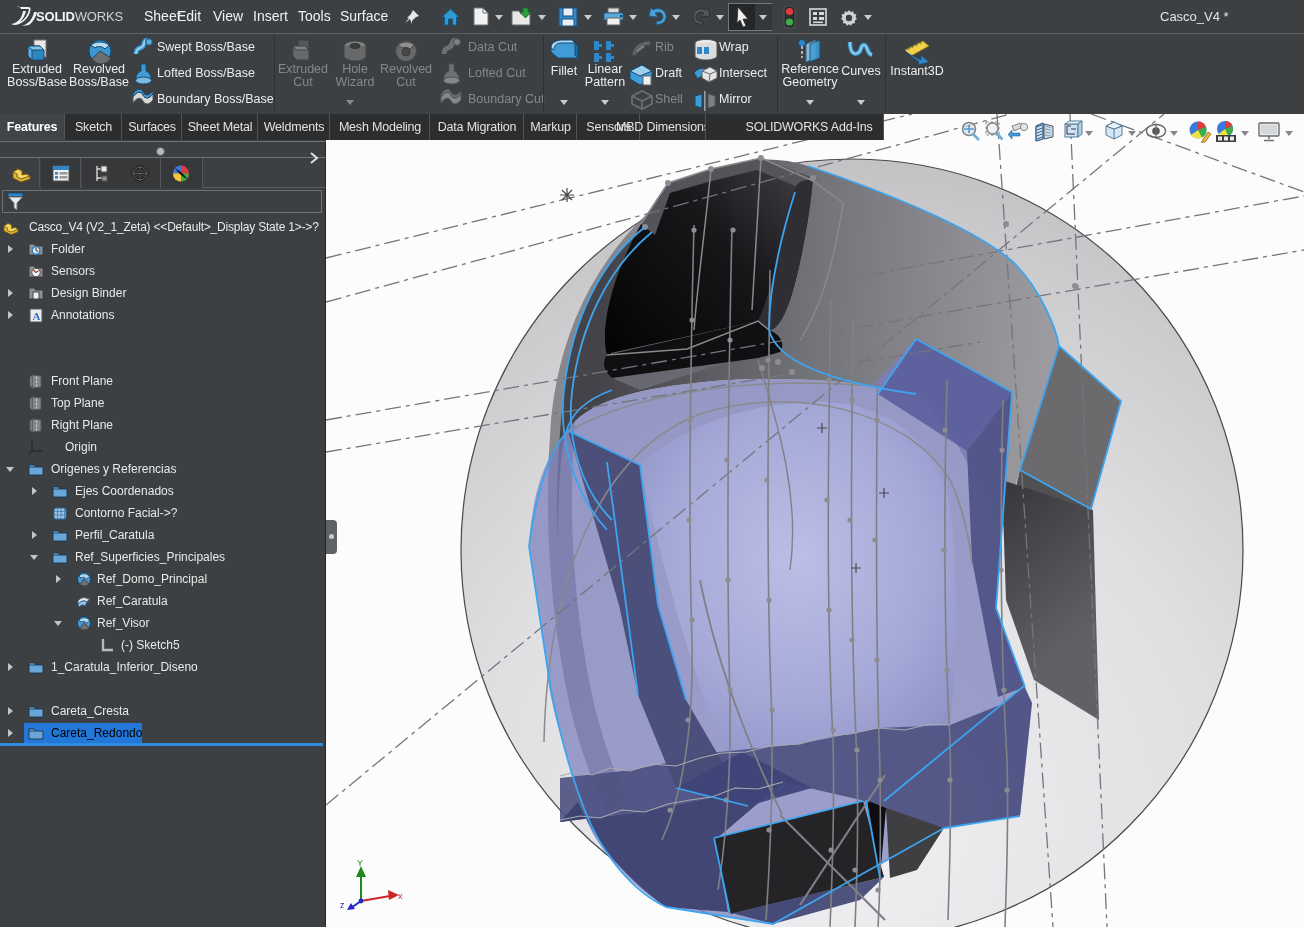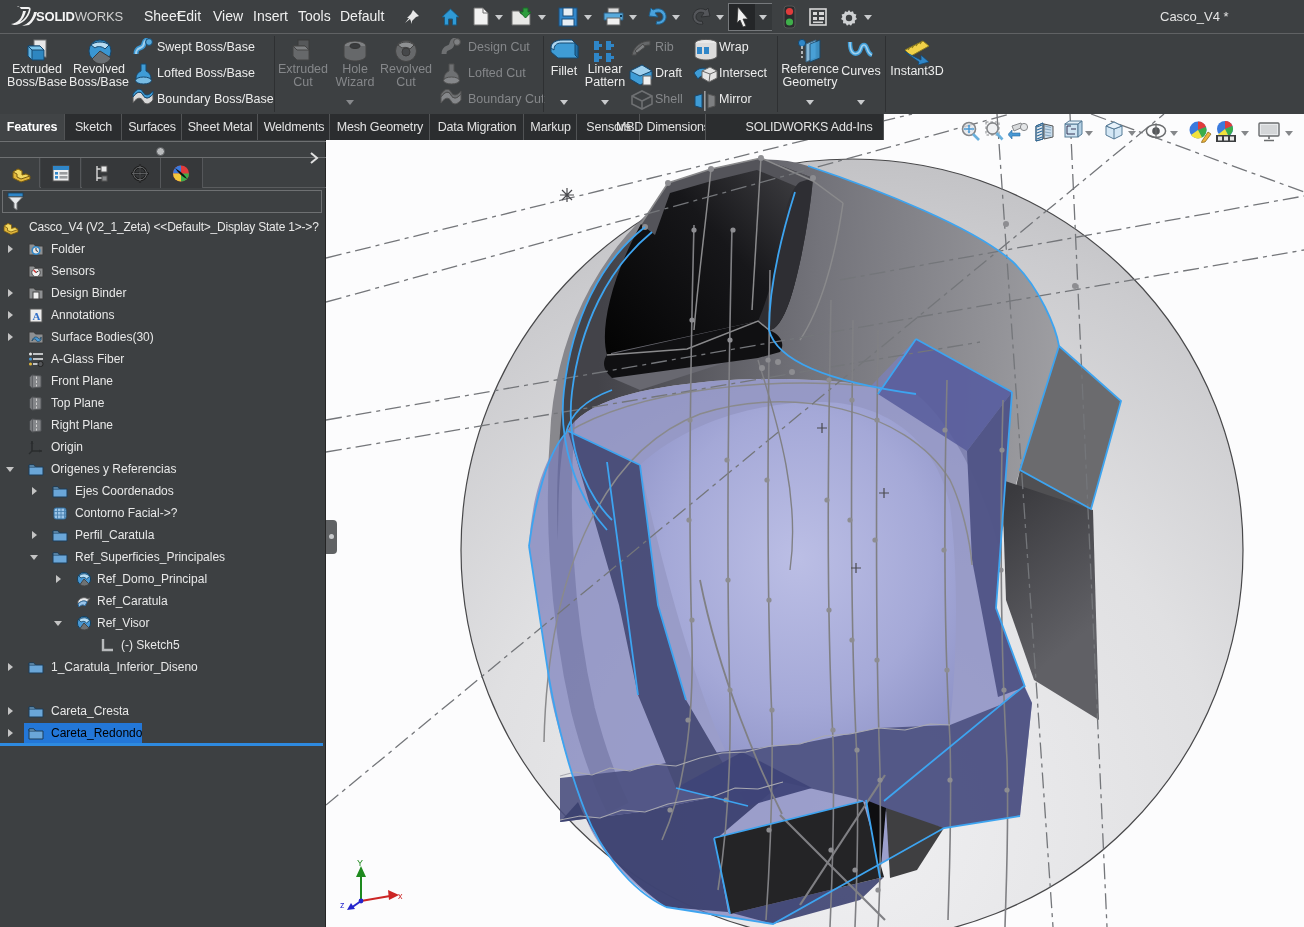--- a/index.html
+++ b/index.html
@@ -222,21 +222,21 @@
     <svg class="abs" style="left:8px;top:4px" width="130" height="26" viewBox="0 0 130 26">
       <path d="M3 20 C10 19 14 14 15 7 L18 7 C17 11 15 15 12 18 C16 16 20 11 21 5 L13 5 C12 3 11 2 9 3 L20 3 C22 3 23 4 22.5 6 C21 14 14 21 6 21 Z" fill="#f2f2f2"></path>
       <path d="M14 22 C20 20 25 15 26 8 L29 8 C28 13 25 18 21 21 Z" fill="#f2f2f2"></path>
       <text x="28" y="17" font-size="13" font-weight="bold" letter-spacing="-0.2" fill="#f5f5f5" font-family="Liberation Sans">SOLID<tspan font-weight="normal" fill="#d0d0d0">WORKS</tspan></text>
     </svg>
     <span class="menu" style="left:144px">Sheet</span>
     <span class="menu" style="left:177px">Edit</span>
     <span class="menu" style="left:213px">View</span>
     <span class="menu" style="left:253px">Insert</span>
     <span class="menu" style="left:298px">Tools</span>
-    <span class="menu" style="left:340px">Default</span>
+    <span class="menu" style="left:340px">Surface</span>
     <svg class="abs" style="left:404px;top:9px" width="16" height="16" viewBox="0 0 16 16">
         <path d="M9 1 L15 7 L12 8 L8 12 L8 15 L6 10 L1 14 L5 9 L3 9 L7 5 Z" fill="#e8e8e8"></path>
       </svg>
     <svg class="abs" style="left:441px;top:8px" width="19" height="18" viewBox="0 0 19 18">
         <path d="M9.5 1 L18 9 L15.5 9 L15.5 17 L11.5 17 L11.5 11 L7.5 11 L7.5 17 L3.5 17 L3.5 9 L1 9 Z" fill="#2f9ad6" stroke="#1a5a80" stroke-width="1"></path>
       </svg>
     <svg class="abs" style="left:473px;top:7px" width="16" height="19" viewBox="0 0 16 19">
         <path d="M1 1 L10 1 L15 6 L15 18 L1 18 Z" fill="#f2f2f2" stroke="#707070"></path>
         <path d="M10 1 L10 6 L15 6" fill="none" stroke="#707070"></path>
       </svg>
@@ -340,21 +340,21 @@
         <circle cx="15" cy="13" r="10.5" fill="#66686a" stroke="#444"></circle>
         <path d="M7 7 C11 3 19 3 23 7 L19 11 C17 9 13 9 11 10 Z" fill="#8e9092" stroke="#444"></path>
         <circle cx="15" cy="14" r="4" fill="#46484a" stroke="#3a3a3a"></circle>
       </svg>
     <div class="lbl dis" style="left:371px;top:29px;width:70px">Revolved<br>Cut</div>
     <div class="ddarrow" style="left:346px;top:66px;border-top-color:#87898c"></div>
     <svg class="abs" style="left:441px;top:4px" width="21" height="20" viewBox="0 0 21 20">
         <path d="M3 16 C3 9 8 11 10 8 C12 5 10 2 15 2" fill="none" stroke="#6e7072" stroke-width="5"></path>
         <circle cx="16" cy="4" r="3.4" fill="#7e8082" stroke="#505050"></circle>
       </svg>
-    <div class="lbl dis" style="left:468px;top:7px">Design Cut</div>
+    <div class="lbl dis" style="left:468px;top:7px">Data Cut</div>
     <svg class="abs" style="left:442px;top:29px" width="19" height="22" viewBox="0 0 19 22">
         <path d="M7 1 L12 1 L12 8 C16 10 17 13 17 16 L2 16 C2 13 3 10 7 8 Z" fill="#6e7072" stroke="#505050"></path>
         <ellipse cx="9.5" cy="17.5" rx="8" ry="3.5" fill="#85878a" stroke="#505050"></ellipse>
       </svg>
     <div class="lbl dis" style="left:468px;top:33px">Lofted Cut</div>
     <svg class="abs" style="left:439px;top:55px" width="24" height="19" viewBox="0 0 24 19">
         <path d="M2 8 C6 2 10 2 12 6 C14 10 18 10 22 5 L22 11 C18 16 14 16 12 12 C10 8 6 8 2 14 Z" fill="#85878a" stroke="#555"></path>
         <path d="M2 5 C6 -1 10 -1 12 3 C14 7 18 7 22 2 L22 5 C18 10 14 10 12 6 C10 2 6 2 2 8 Z" fill="#6e7072" stroke="#505050"></path>
       </svg>
     <div class="lbl dis" style="left:468px;top:59px">Boundary Cut</div>
@@ -430,21 +430,21 @@
         <path d="M6 14 L22 22 L22 17 L30 24 L19 27 L20 24 Z" fill="#2f86c8" stroke="#16486e" stroke-width="0.8"></path>
       </svg>
     <div class="lbl" style="left:886px;top:31px;width:62px">Instant3D</div>
   </div>
   <div id="tabbar">
     <div class="tab active" style="left:0;width:65px">Features</div>
     <div class="tab" style="left:66px;width:56px">Sketch</div>
     <div class="tab" style="left:123px;width:59px">Surfaces</div>
     <div class="tab" style="left:183px;width:75px">Sheet Metal</div>
     <div class="tab" style="left:259px;width:71px">Weldments</div>
-    <div class="tab" style="left:331px;width:99px">Mesh Geometry</div>
+    <div class="tab" style="left:331px;width:99px">Mesh Modeling</div>
     <div class="tab" style="left:431px;width:93px">Data Migration</div>
     <div class="tab" style="left:525px;width:52px">Markup</div>
     <div class="tab" style="left:578px;width:62px">Sensors</div>
     <div class="tab" style="left:616px;width:90px">MBD Dimensions</div>
     <div class="tab" style="left:735px;width:149px">SOLIDWORKS Add-Ins</div>
   </div>
   <svg width="0" height="0" style="position:absolute">
     <defs>
       <g id="i-fold">
           <path d="M1 4 L6 4 L7.5 6 L15 6 L15 14 L1 14 Z" fill="#6aa6d8" stroke="#1c3c58"></path>
@@ -553,40 +553,20 @@
         <span class="txt" style="left:51px">Design Binder</span>
       </div>
     <div class="trow" style="top:164px">
         <span class="arr" style="left:8px"></span>
         <svg class="ticon" style="left:28px" viewBox="0 0 16 16">
           <rect x="2" y="2" width="12" height="13" fill="#ececec" stroke="#555"></rect>
           <text x="4.5" y="12.5" font-size="11" font-weight="bold" fill="#2f6ec8" font-family="Liberation Serif">A</text>
         </svg>
         <span class="txt" style="left:51px">Annotations</span>
       </div>
-    <div class="trow" style="top:186px">
-        <span class="arr" style="left:8px"></span>
-        <svg class="ticon" style="left:28px" viewBox="0 0 16 16">
-          <use href="#i-gfold"></use>
-          <path d="M4 12 C5 8 8 7 10 9 C12 11 13 10 13 8 L13 11 C11 13 9 13 8 11 C7 9 5 10 4 12 Z" fill="#4898d4" stroke="#14405e" stroke-width="0.7"></path>
-        </svg>
-        <span class="txt" style="left:51px">Surface Bodies(30)</span>
-      </div>
-    <div class="trow" style="top:208px">
-        <svg class="ticon" style="left:28px" viewBox="0 0 16 16">
-          <circle cx="2.5" cy="3" r="1.5" fill="#e8e8e8"></circle>
-          <rect x="5" y="2" width="10" height="2" fill="#c0c2c4"></rect>
-          <circle cx="2.5" cy="8" r="1.5" fill="#4898d4"></circle>
-          <rect x="5" y="7" width="10" height="2" fill="#c0c2c4"></rect>
-          <circle cx="2.5" cy="13" r="1.5" fill="#e2b73c"></circle>
-          <rect x="5" y="12" width="6" height="2" fill="#c0c2c4"></rect>
-          <circle cx="12.5" cy="13" r="2.6" fill="#55575a" stroke="#222"></circle>
-        </svg>
-        <span class="txt" style="left:51px">A-Glass Fiber</span>
-      </div>
     <div class="trow" style="top:230px">
         <svg class="ticon" style="left:28px" viewBox="0 0 16 16">
           <use href="#i-plane"></use>
         </svg>
         <span class="txt" style="left:51px">Front Plane</span>
       </div>
     <div class="trow" style="top:252px">
         <svg class="ticon" style="left:28px" viewBox="0 0 16 16">
           <use href="#i-plane"></use>
         </svg>
@@ -598,21 +578,21 @@
         </svg>
         <span class="txt" style="left:51px">Right Plane</span>
       </div>
     <div class="trow" style="top:296px">
         <svg class="ticon" style="left:28px" viewBox="0 0 16 16">
           <path d="M4 2 L4 12 L14 12" fill="none" stroke="#2a2c2e" stroke-width="1.6"></path>
           <path d="M4 2 L2.5 5 L5.5 5 Z" fill="#2a2c2e"></path>
           <path d="M14 12 L11 10.5 L11 13.5 Z" fill="#2a2c2e"></path>
           <path d="M4 12 L1 15" stroke="#2a2c2e" stroke-width="1.4"></path>
         </svg>
-        <span class="txt" style="left:51px">Origin</span>
+        <span class="txt" style="left:65px">Origin</span>
       </div>
     <div class="trow" style="top:340px">
         <span class="arr" style="left:32px"></span>
         <svg class="ticon" style="left:52px" viewBox="0 0 16 16">
           <use href="#i-fold"></use>
         </svg>
         <span class="txt" style="left:75px">Ejes Coordenados</span>
       </div>
     <div class="trow" style="top:318px">
         <span class="arrd" style="left:6px"></span>

